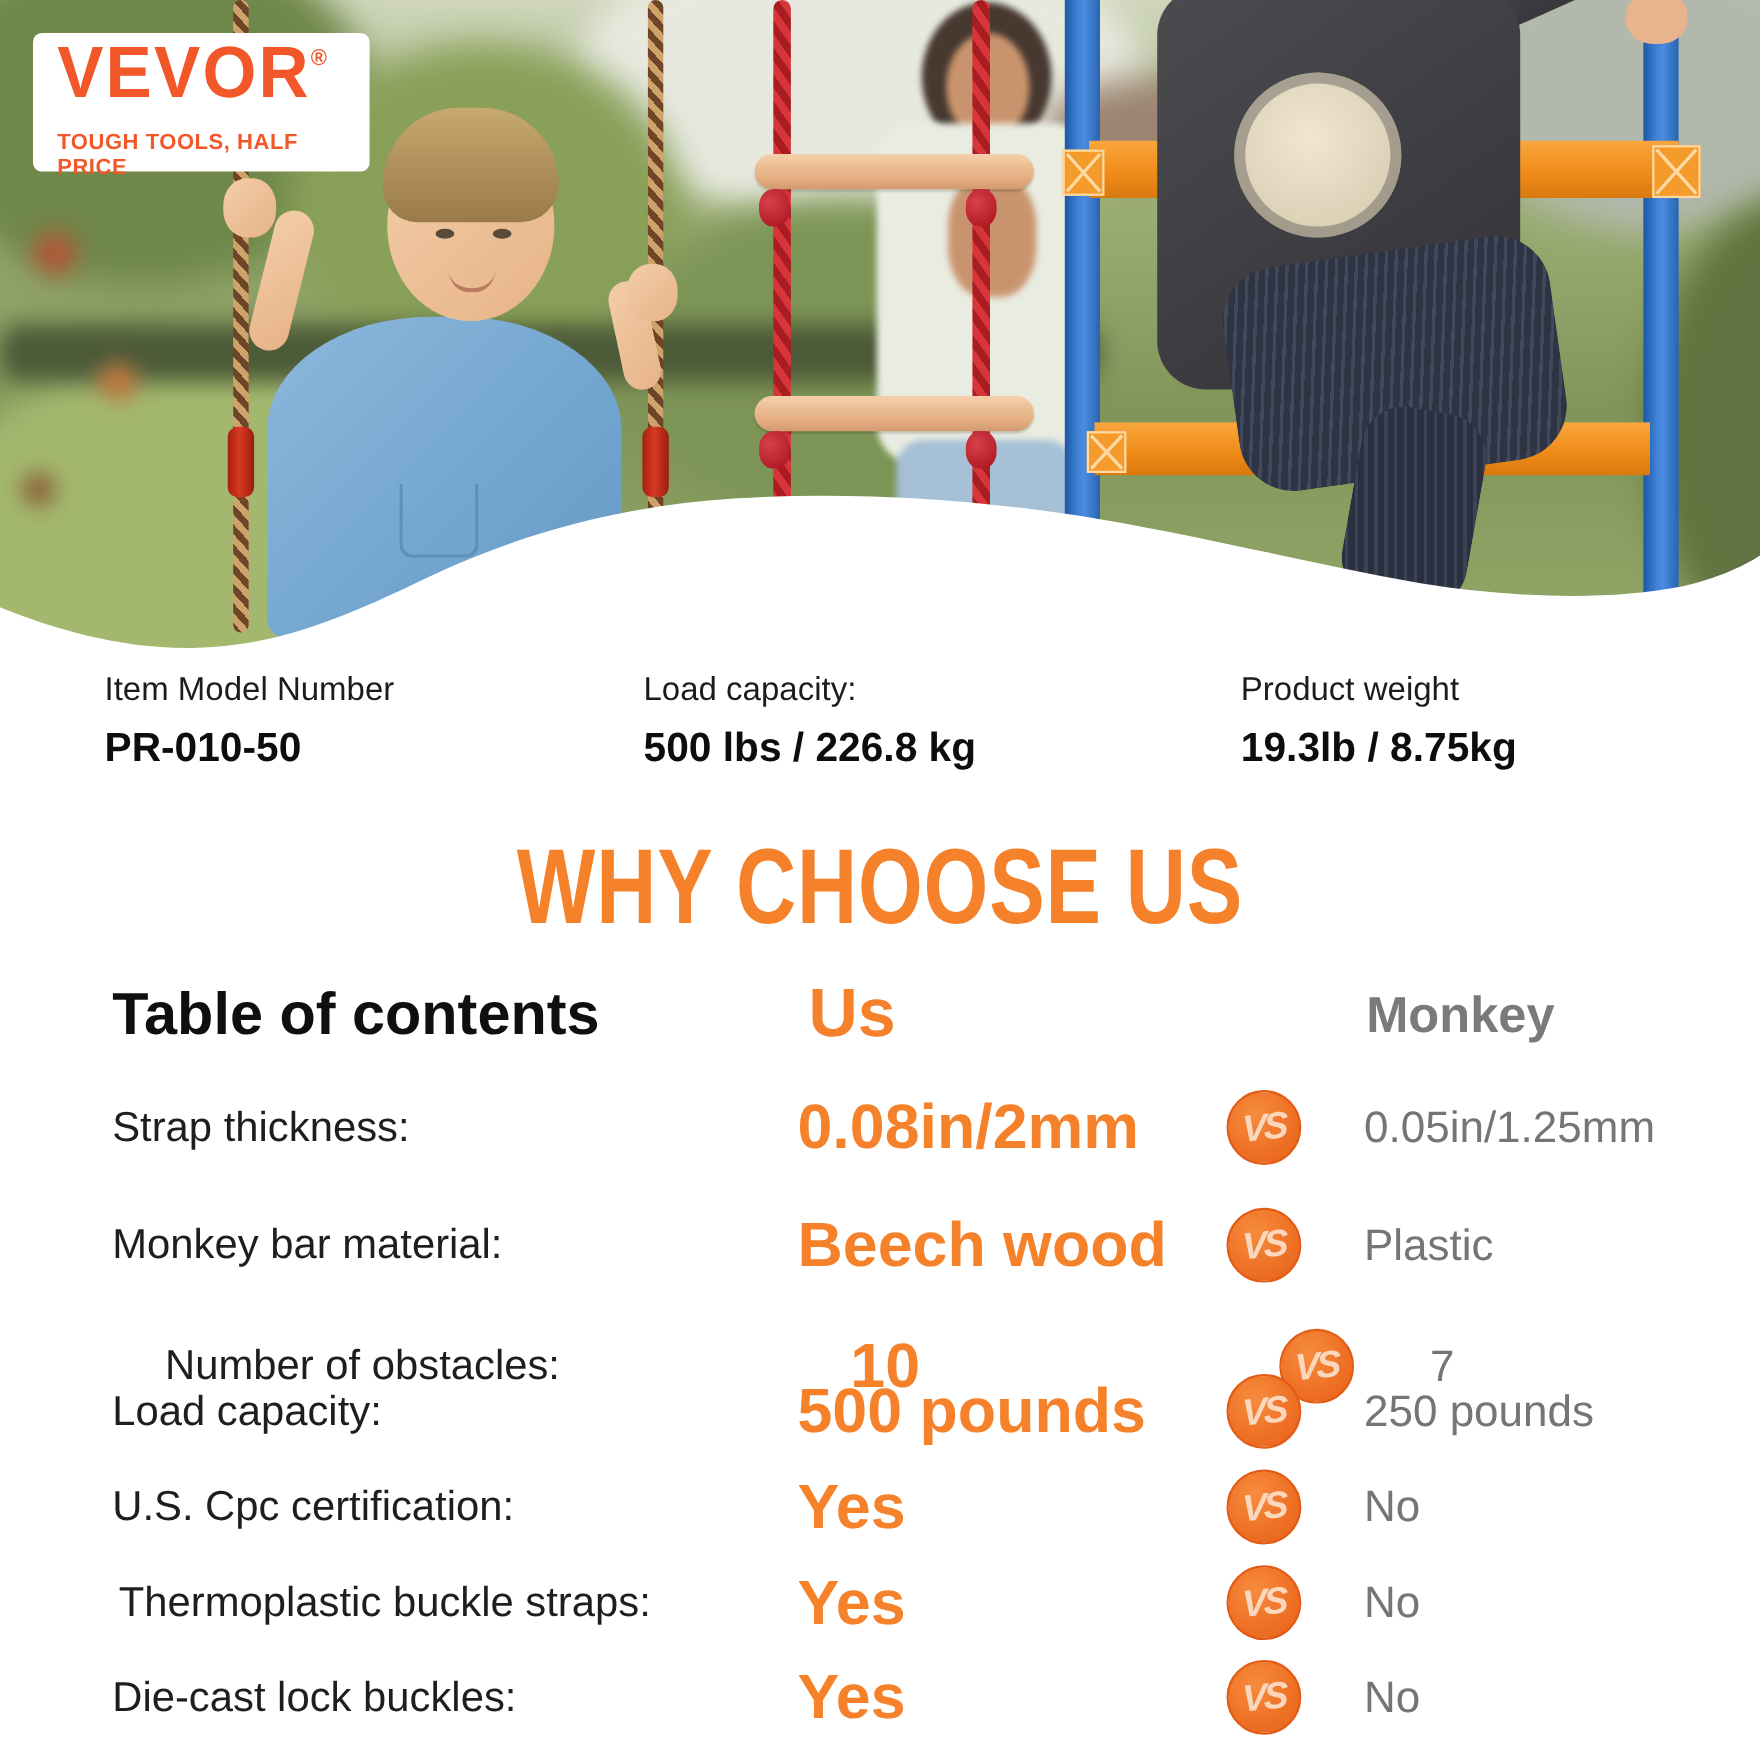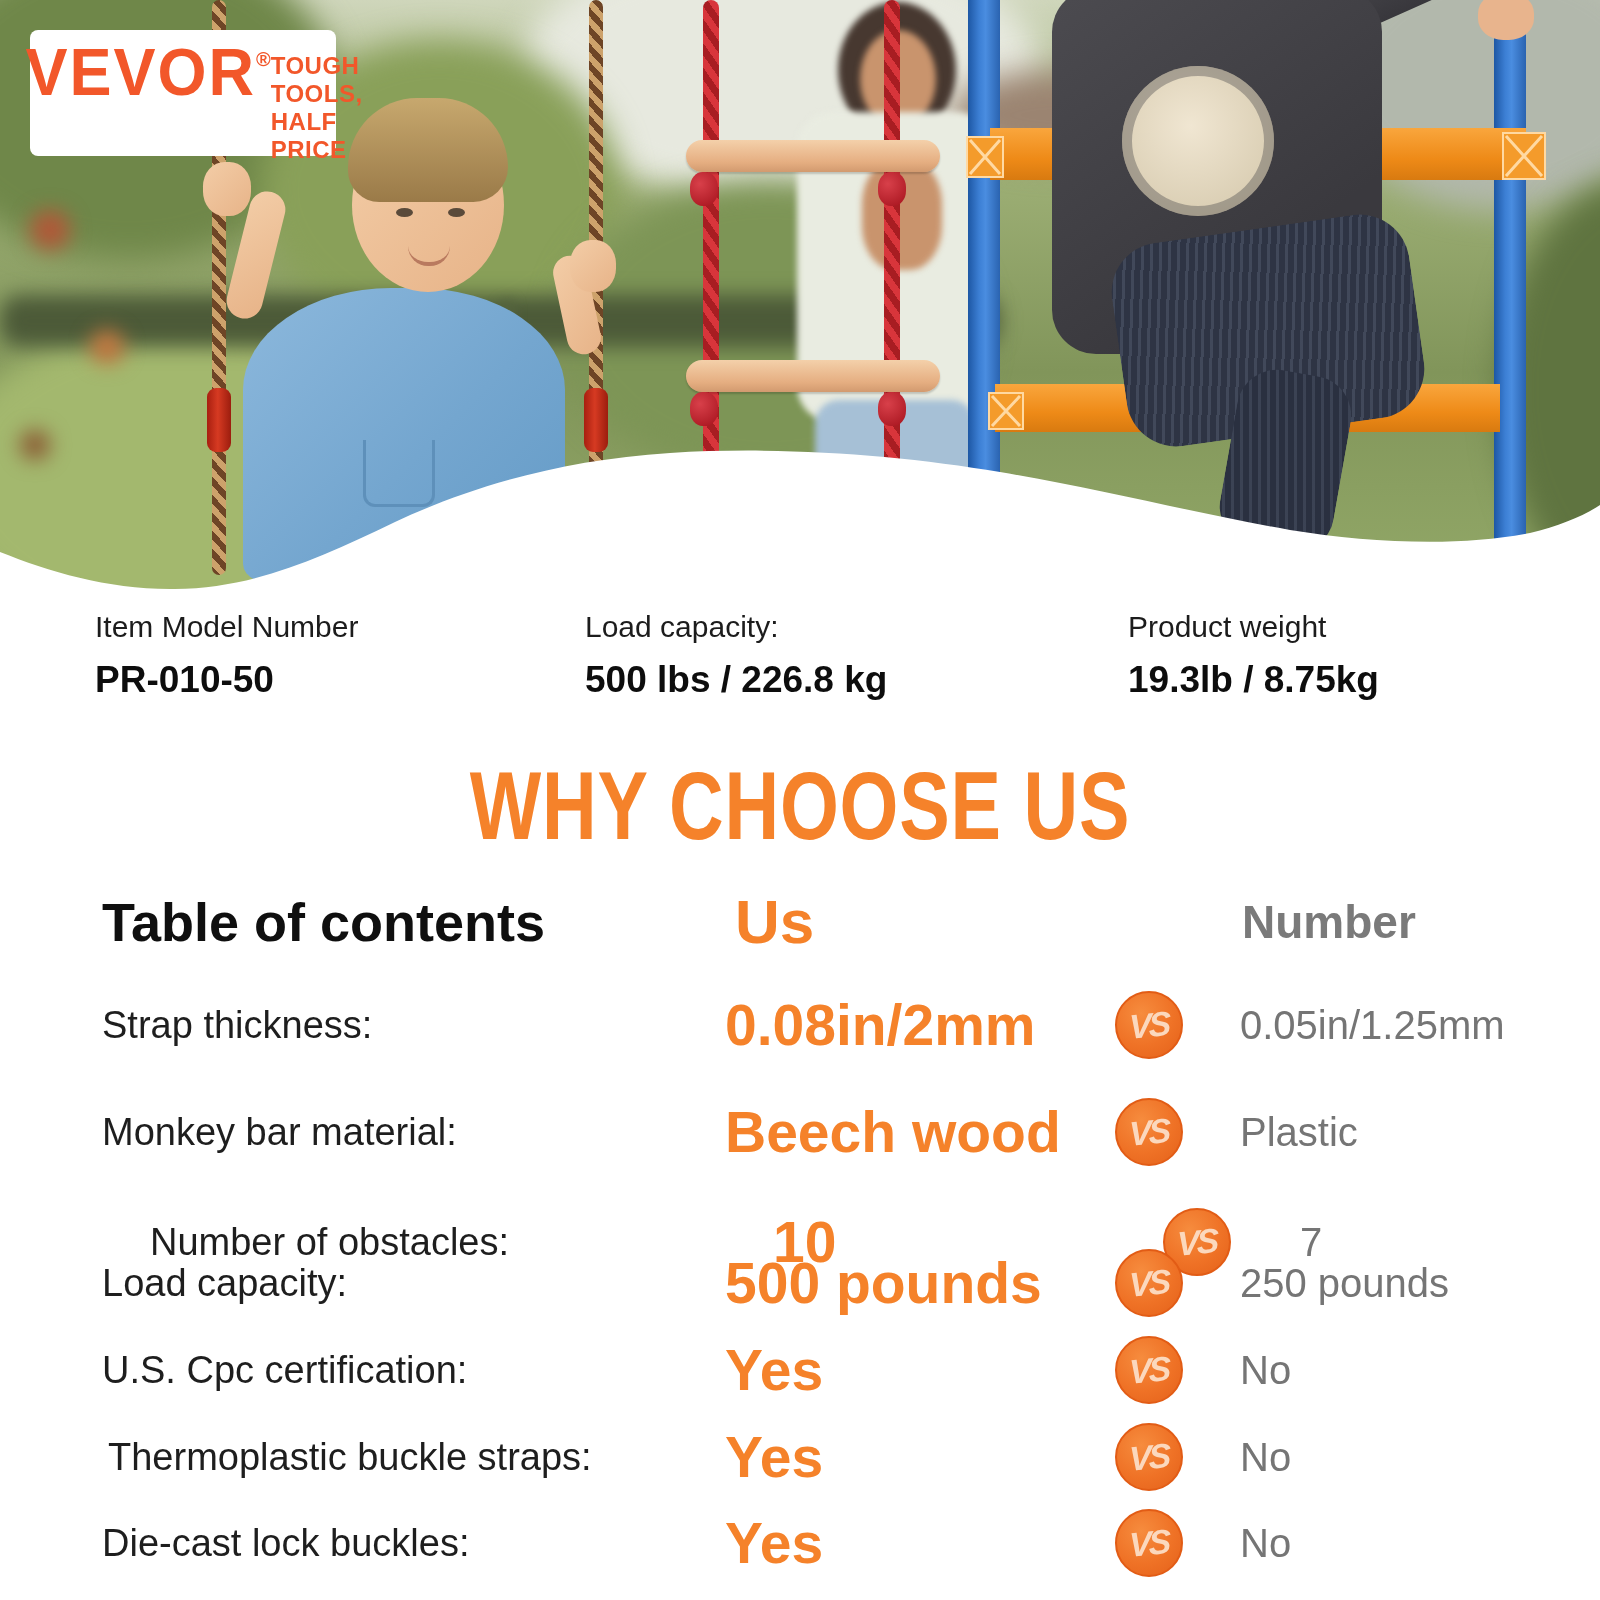--- a/index.html
+++ b/index.html
@@ -21,25 +21,25 @@
   .knot{position:absolute;width:28px;height:34px;border-radius:45%;background:radial-gradient(circle at 35% 35%,#d8404a,#a5121c);}
   .bluestrap{position:absolute;width:32px;background:linear-gradient(90deg,#1d57a4,#3c7fd4 35%,#4a8de0 55%,#2a63b0);}
   .orangeband{position:absolute;height:52px;background:linear-gradient(180deg,#f9a63d,#ee8a17 60%,#d87a10);}
   .buckle{position:absolute;background:#f49b2b;border:2px solid #ffd9a2;}
   .buckle svg{display:block;}
   .skin{background:linear-gradient(135deg,#f3cda7,#e7b388);}
 
   
   .wave{position:absolute;left:0;top:0;width:1600px;height:600px;}
   .logo-card{position:absolute;left:30px;top:30px;width:306px;height:126px;background:#fff;border-radius:8px;
-             display:flex;justify-content:center;padding-left:22px;box-sizing:border-box;}
+             display:flex;flex-direction:column;justify-content:center;padding-left:22px;box-sizing:border-box;}
   .logo-word{font-size:63px;font-weight:bold;letter-spacing:2px;color:#F2572A;line-height:60px;
              transform:scaleY(1.05);transform-origin:left center;}
   .logo-reg{font-size:20px;vertical-align:28px;font-weight:bold;letter-spacing:0;}
-  .logo-tag{font-size:24px;font-weight:bold;color:#F2572A;letter-spacing:.5px;margin-top:22px;}
+  .logo-tag{font-size:20px;font-weight:bold;color:#F2572A;letter-spacing:.5px;margin-top:22px;}
 
   
   .spec{position:absolute;top:608px;}
   .spec .lbl{font-size:30px;color:#1c1c1c;line-height:38px;}
   .spec .val{font-size:37px;font-weight:bold;color:#0d0d0d;line-height:48px;margin-top:10px;}
 
   
   .section-title{position:absolute;left:0;top:756px;width:1600px;text-align:center;
                  font-size:97px;font-weight:bold;color:#F5822A;letter-spacing:1px;line-height:100px;
                  transform:scaleX(.78);}
@@ -187,21 +187,21 @@
   <div class="spec" style="left:1128px;">
     <div class="lbl">Product weight</div>
     <div class="val">19.3lb / 8.75kg</div>
   </div>
 
   <div class="section-title">WHY CHOOSE US</div>
 
   <div class="trow" style="top:892px;">
     <div class="cell h-feature">Table of contents</div>
     <div class="cell h-us">Us</div>
-    <div class="cell h-others">Number</div>
+    <div class="cell h-others">Monkey</div>
   </div>
 
   <div class="trow" style="top:995px;">
     <div class="cell c-feature">Strap thickness:</div>
     <div class="cell c-us">0.08in/2mm</div>
     <div class="vs-badge">
         <span>VS</span>
       </div>
     <div class="cell c-others">0.05in/1.25mm</div>
   </div>

